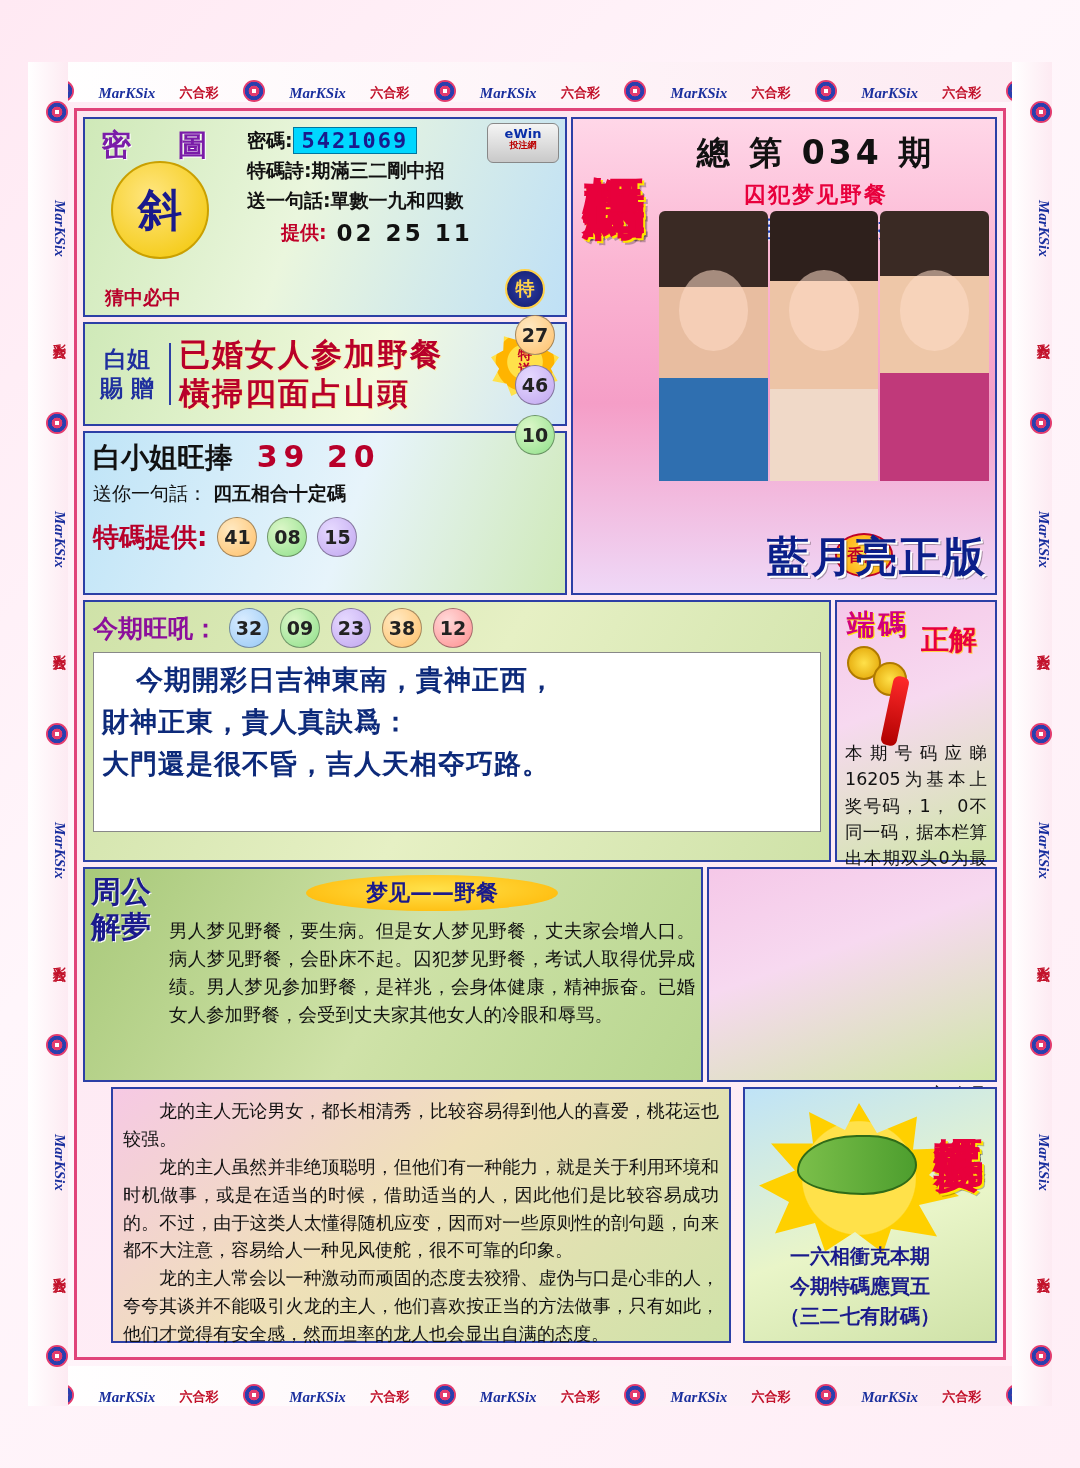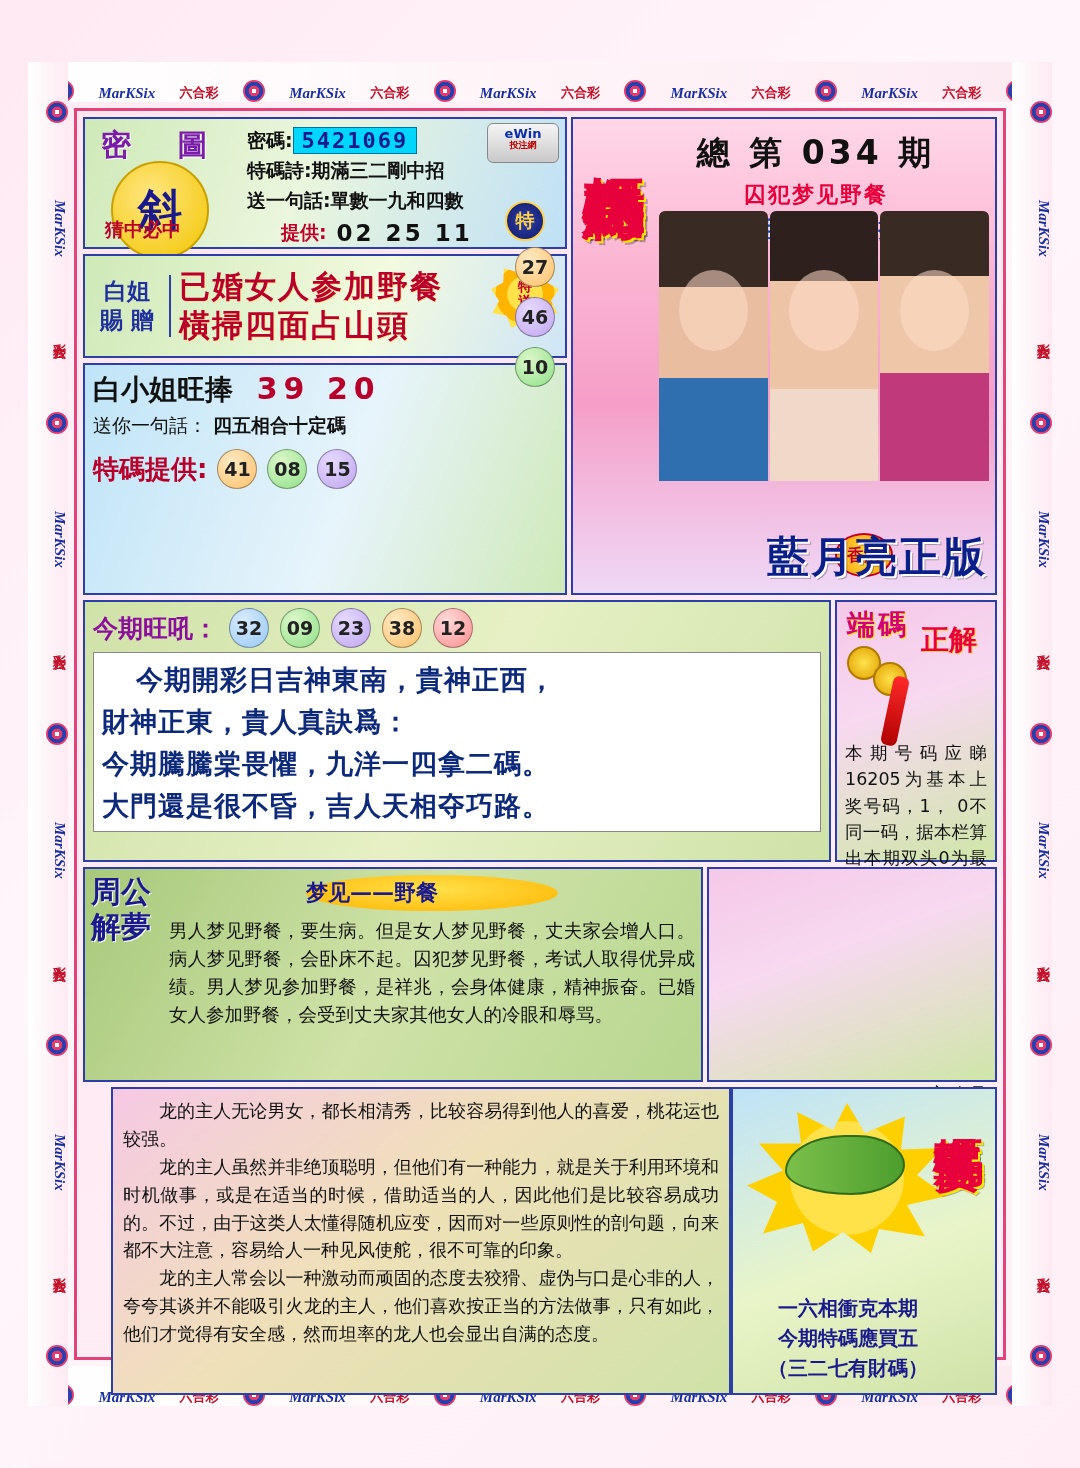--- a/index.html
+++ b/index.html
@@ -54,21 +54,21 @@
     padding: 6px;
   }
 
   
   .top-row { display: flex; gap: 4px; height: 478px; }
   .top-left { width: 484px; display: flex; flex-direction: column; gap: 5px; }
   .top-right { flex: 1; position: relative; }
 
   
   .mitu-box {
-    height: 132px; border: 2px solid #2c3fa6;
+    height: 200px; border: 2px solid #2c3fa6;
     background: linear-gradient(110deg,#cfe9b8 0%, #eaf6dd 45%, #bfe0f6 100%);
     display: flex; position: relative;
   }
   .mitu-left { width: 160px; position: relative; }
   .mitu-title {
     position: absolute; top: 6px; left: 16px;
     font-size: 30px; font-weight: bold; color: #7a1ca8;
     letter-spacing: 18px;
     font-family: "DejaVu Sans", sans-serif;
     text-shadow: 1px 1px 0 #fff;
@@ -297,29 +297,29 @@
     width: 72px; font-size: 30px; font-weight: bold; color: #1a1a8c;
     line-height: 1.16; text-align: left;
     text-shadow: 1px 1px 0 #fff;
     font-family: "DejaVu Serif", serif;
   }
   .dream-body { flex: 1; padding-left: 6px; }
   .dream-pill {
     width: 252px; margin: 0 auto 6px auto;
     background: radial-gradient(ellipse at 50% 40%, #ffe14a, #ffb400);
     border-radius: 50%;
-    text-align: left; font-size: 22px; font-weight: bold; color: #1a1a8c;
+    text-align: center; font-size: 22px; font-weight: bold; color: #1a1a8c;
     padding: 3px 0;
   }
   .dream-text {
     font-size: 18.5px; line-height: 1.52; color: #111; text-align: justify;
   }
 
   
-  .bot-row { display: flex; gap: 0; margin-top: 5px; height: 308px; padding-left: 28px; }
+  .bot-row { display: flex; gap: 12px; margin-top: 5px; height: 256px; padding-left: 28px; }
   .bot-left {
     width: 620px; border: 2px solid #2c3fa6;
     background: linear-gradient(140deg,#f6c9e4,#efe0b8 45%,#cfe2a8);
     padding: 8px 10px;
   }
   .bot-text { font-size: 18px; line-height: 1.55; color: #111; text-align: justify; text-indent: 2em; }
   .bot-right {
     flex: 1; border: 2px solid #2c3fa6;
     background: linear-gradient(160deg,#bfe3f7,#e9f5c8 55%,#cfe2a8);
     position: relative; padding: 6px;
@@ -522,21 +522,20 @@
           <span class="wang-hou-label">今期旺吼：</span>
           <span class="ball blue">32</span>
           <span class="ball green">09</span>
           <span class="ball purple">23</span>
           <span class="ball orange">38</span>
           <span class="ball red">12</span>
         </div>
         <div class="poem-box">
           <div class="poem-line indent">今期開彩日吉神東南，貴神正西，</div>
           <div class="poem-line">財神正東，貴人真訣爲：</div>
-          <div class="poem-line">今期騰騰棠畏懼，九洋一四拿二碼。</div>
           <div class="poem-line">大門還是很不昏，吉人天相夺巧路。</div>
         </div>
       </div>
 
       <div class="mid-right">
         <div class="mid-right-title">端碼</div>
         <div class="mid-right-title2">正解</div>
         <div class="coins">
           <span class="coin"></span>
           <span class="coin"></span>

